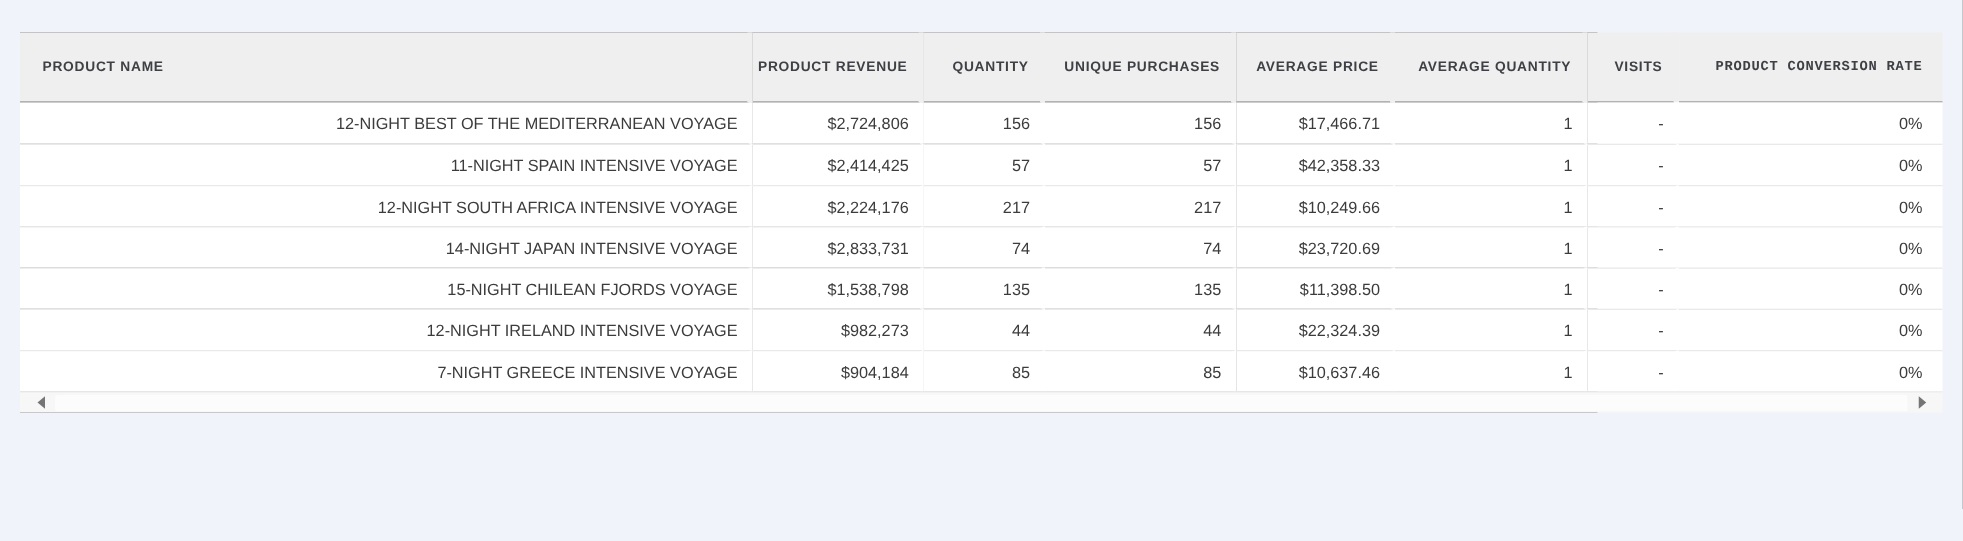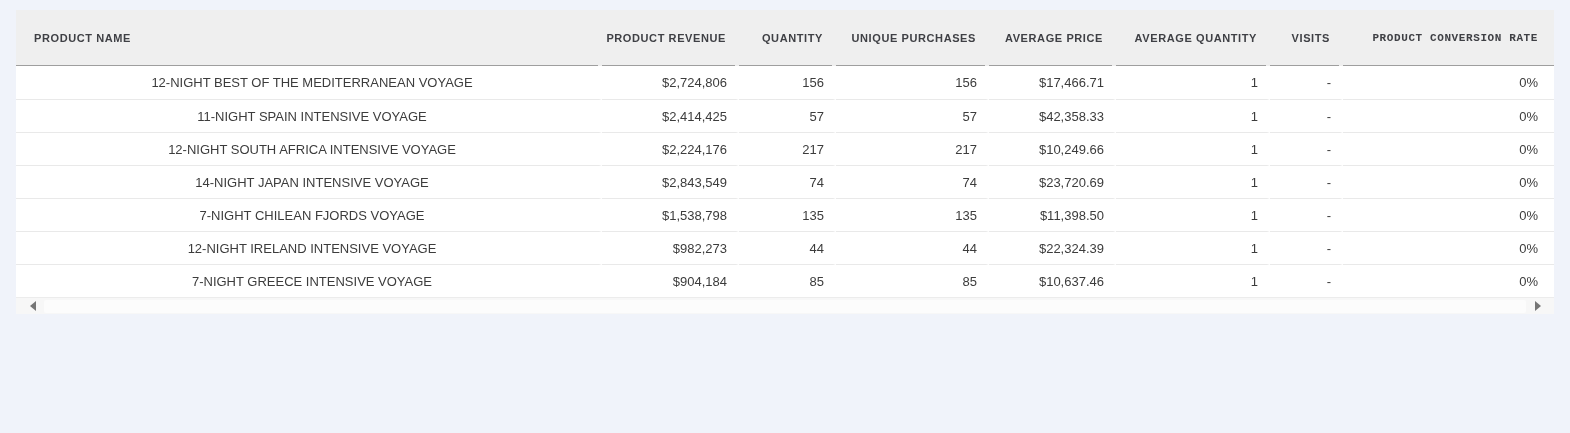--- a/index.html
+++ b/index.html
@@ -8,21 +8,21 @@
     width: 1570px;
     height: 433px;
     background: #f0f3fa;
     font-family: "Liberation Sans", sans-serif;
     overflow: hidden;
   }
 
   .table-card {
     position: absolute;
     left: 16px;
-    top: 10px;
+    top: 26px;
     width: 1262px;
     background: #404040;
   }
 
   table.data-table {
     width: 1538px;
     table-layout: fixed;
     border-collapse: separate;
     border-spacing: 0;
   }
@@ -62,21 +62,21 @@
     font-size: 13px;
     color: #3c3c3c;
     text-align: right;
     padding: 0 9px 0 0;
     border-right: 3px solid #ffffff;   
     white-space: nowrap;
     overflow: hidden;
     background: #ffffff;
   }
   tbody td:first-child {
-    text-align: center;
+    text-align: right;
     padding-left: 18px;
   }
   tbody td:last-child {
     padding-right: 16px;
     border-right: none;
   }
   tbody tr:not(:first-child) td {
     border-top: 1px solid #e9e9e9;
   }
   tbody tr.highlighted td {
@@ -173,30 +173,30 @@
           <td>$2,224,176</td>
           <td>217</td>
           <td>217</td>
           <td>$10,249.66</td>
           <td>1</td>
           <td>-</td>
           <td>0%</td>
         </tr>
         <tr>
           <td>14-NIGHT JAPAN INTENSIVE VOYAGE</td>
-          <td>$2,843,549</td>
+          <td>$2,833,731</td>
           <td>74</td>
           <td>74</td>
           <td>$23,720.69</td>
           <td>1</td>
           <td>-</td>
           <td>0%</td>
         </tr>
         <tr>
-          <td>7-NIGHT CHILEAN FJORDS VOYAGE</td>
+          <td>15-NIGHT CHILEAN FJORDS VOYAGE</td>
           <td>$1,538,798</td>
           <td>135</td>
           <td>135</td>
           <td>$11,398.50</td>
           <td>1</td>
           <td>-</td>
           <td>0%</td>
         </tr>
         <tr>
           <td>12-NIGHT IRELAND INTENSIVE VOYAGE</td>

